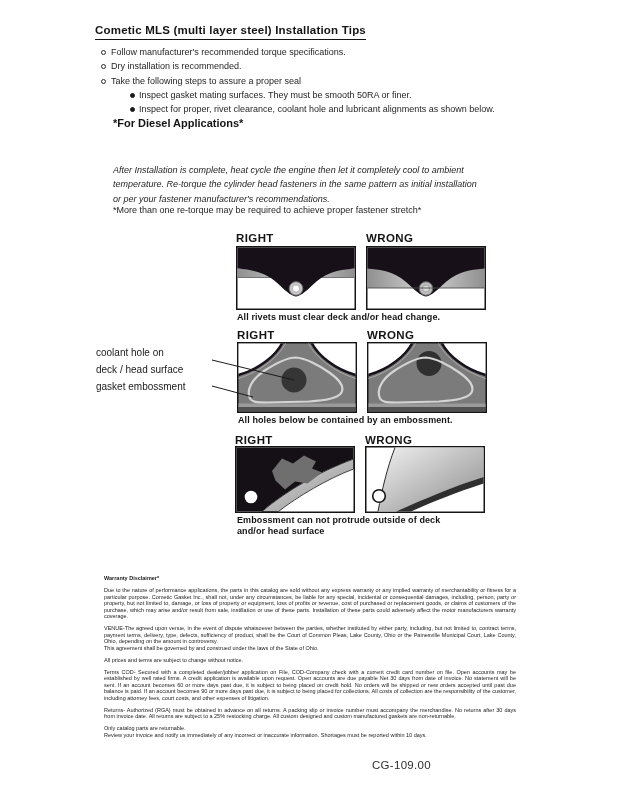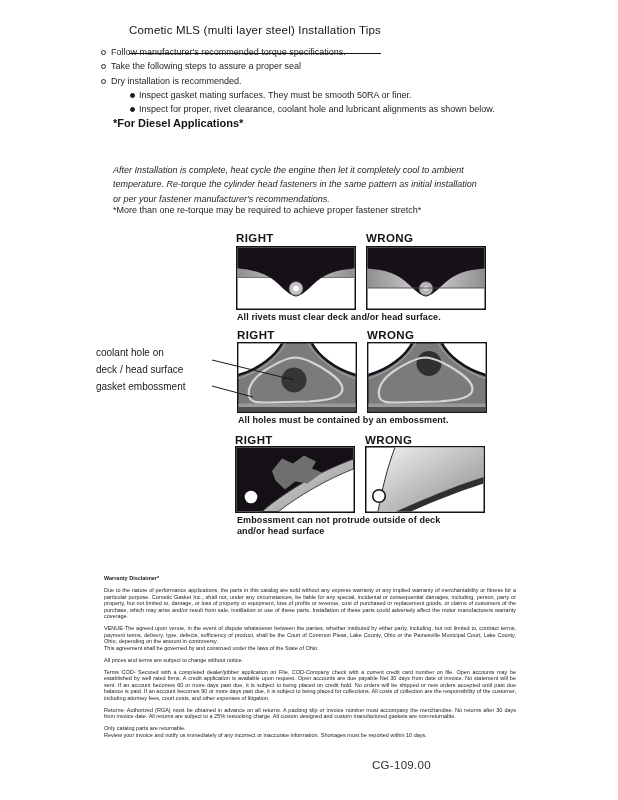--- a/index.html
+++ b/index.html
@@ -1,21 +1,21 @@
 <!DOCTYPE html>
 <html><head>
 <meta charset="utf-8">
 <style>
   html,body{margin:0;padding:0;}
   body{width:618px;height:800px;background:#ffffff;font-family:"Liberation Sans", sans-serif;color:#1f1f1f;}
   .page{position:relative;width:618px;height:800px;background:#fff;overflow:hidden;}
   .abs{position:absolute;}
 
-  .title{left:129px;top:24px;font-size:11.5px;font-weight:normal;letter-spacing:.2px;color:#141414;
-         border-bottom:1.6px solid #141414;padding-bottom:16px;line-height:13px;}
+  .title{left:95px;top:24px;font-size:11.5px;font-weight:bold;letter-spacing:.2px;color:#141414;
+         border-bottom:1.6px solid #141414;padding-bottom:2px;line-height:13px;}
 
   .bullets{left:101px;top:45px;font-size:9px;line-height:14.3px;}
   .bullet-row{position:relative;padding-left:10px;}
   .bullet-row .marker{position:absolute;left:0;top:5px;width:3.2px;height:3.2px;border:1px solid #2a2a2a;border-radius:50%;}
   .bullet-row.sub{margin-left:29px;padding-left:9px;}
   .bullet-row.sub .marker{background:#1a1a1a;border-color:#1a1a1a;}
 
   .h-diesel{left:113px;top:117px;font-size:11px;font-weight:bold;color:#141414;}
   .para{left:113px;font-size:9px;line-height:14.3px;white-space:pre-line;}
   .p1{top:134px;} .p2{top:163px;font-style:italic;} .note{top:203px;}
@@ -39,25 +39,25 @@
 
   <div class="abs title">Cometic MLS (multi layer steel) Installation Tips</div>
 
   <div class="abs bullets">
     <div class="bullet-row">
       <span class="marker"></span>
       <span>Follow manufacturer's recommended torque specifications.</span>
     </div>
     <div class="bullet-row">
       <span class="marker"></span>
+      <span>Dry installation is recommended.</span>
+    </div>
+    <div class="bullet-row">
+      <span class="marker"></span>
       <span>Take the following steps to assure a proper seal</span>
-    </div>
-    <div class="bullet-row">
-      <span class="marker"></span>
-      <span>Dry installation is recommended.</span>
     </div>
     <div class="bullet-row sub">
       <span class="marker"></span>
       <span>Inspect gasket mating surfaces.  They must be smooth 50RA or finer.</span>
     </div>
     <div class="bullet-row sub">
       <span class="marker"></span>
       <span>Inspect for proper, rivet clearance, coolant hole and lubricant alignments as shown below.</span>
     </div>
   </div>
@@ -96,21 +96,21 @@
       </linearGradient>
     </defs>
     <rect x="0.75" y="0.75" width="118.5" height="62.5" fill="#ffffff" stroke="#141414" stroke-width="1.5"></rect>
     <rect x="1.5" y="20.5" width="117" height="21.5" fill="url(#g1b)"></rect>
     <path d="M1.5,1.5 H118.5 V22.5 C100,24 88,27.5 76,39.5 C69,46.5 63,50.5 60,50.5 C57,50.5 51,46.5 44,39.5 C32,27.5 20,24 1.5,22.5 Z" fill="#171019"></path>
     <circle cx="60" cy="42.5" r="6.8" fill="#bdbdbd" stroke="#666666" stroke-width="1"></circle>
     <circle cx="60" cy="42.5" r="3.5" fill="#d9d9d9" stroke="#8a8a8a" stroke-width="0.6"></circle>
     <line x1="1.5" y1="42" x2="118.5" y2="42" stroke="#4a4a4a" stroke-width="0.9"></line>
   </svg>
 
-  <div class="abs caption" style="left:237px;top:312px">All rivets must clear deck and/or head surface.</div>
+  <div class="abs caption" style="left:237px;top:312px">All rivets must clear deck and/or head change.</div>
 
   <div class="abs rw-label" style="left:237px;top:329px">RIGHT</div>
   <div class="abs rw-label" style="left:367px;top:329px">WRONG</div>
 
   <svg class="abs" style="left:237px;top:342px" width="120" height="71" viewBox="0 0 120 71">
     <rect x="0.75" y="0.75" width="118.5" height="69.5" fill="#7b7b7b" stroke="#141414" stroke-width="1.5"></rect>
     <rect x="1.5" y="61.5" width="117" height="3.5" fill="#9a9a9a"></rect>
     <rect x="1.5" y="65" width="117" height="4.5" fill="#515151"></rect>
     <path d="M1.5,1.5 H45 C39,13 23,27 1.5,33 Z" fill="#ffffff"></path>
     <path d="M45,1.5 C39,13 23,27 1.5,33" stroke="#17111c" stroke-width="2.6" fill="none"></path>
@@ -138,21 +138,21 @@
 
   <div class="abs callout" style="left:96px;top:344px">coolant hole on
 deck / head surface</div>
   <div class="abs callout" style="left:96px;top:378px">gasket embossment</div>
 
   <svg class="abs callout-lines" style="left:206px;top:352px" width="95" height="60" viewBox="0 0 95 60">
     <line x1="6" y1="8" x2="88" y2="28" stroke="#1a1a1a" stroke-width="1"></line>
     <line x1="6" y1="34" x2="47" y2="45" stroke="#1a1a1a" stroke-width="1"></line>
   </svg>
 
-  <div class="abs caption" style="left:238px;top:415px">All holes must be contained by an embossment.</div>
+  <div class="abs caption" style="left:238px;top:415px">All holes below be contained by an embossment.</div>
 
   <div class="abs rw-label" style="left:235px;top:434px">RIGHT</div>
   <div class="abs rw-label" style="left:365px;top:434px">WRONG</div>
 
   <svg class="abs" style="left:235px;top:446px" width="120" height="67" viewBox="0 0 120 67">
     <defs>
       <linearGradient id="g3a" x1="0" y1="0" x2="1" y2="1">
         <stop offset="0" stop-color="#dcdcdc"></stop>
           <stop offset="1" stop-color="#909090"></stop>
       </linearGradient>

